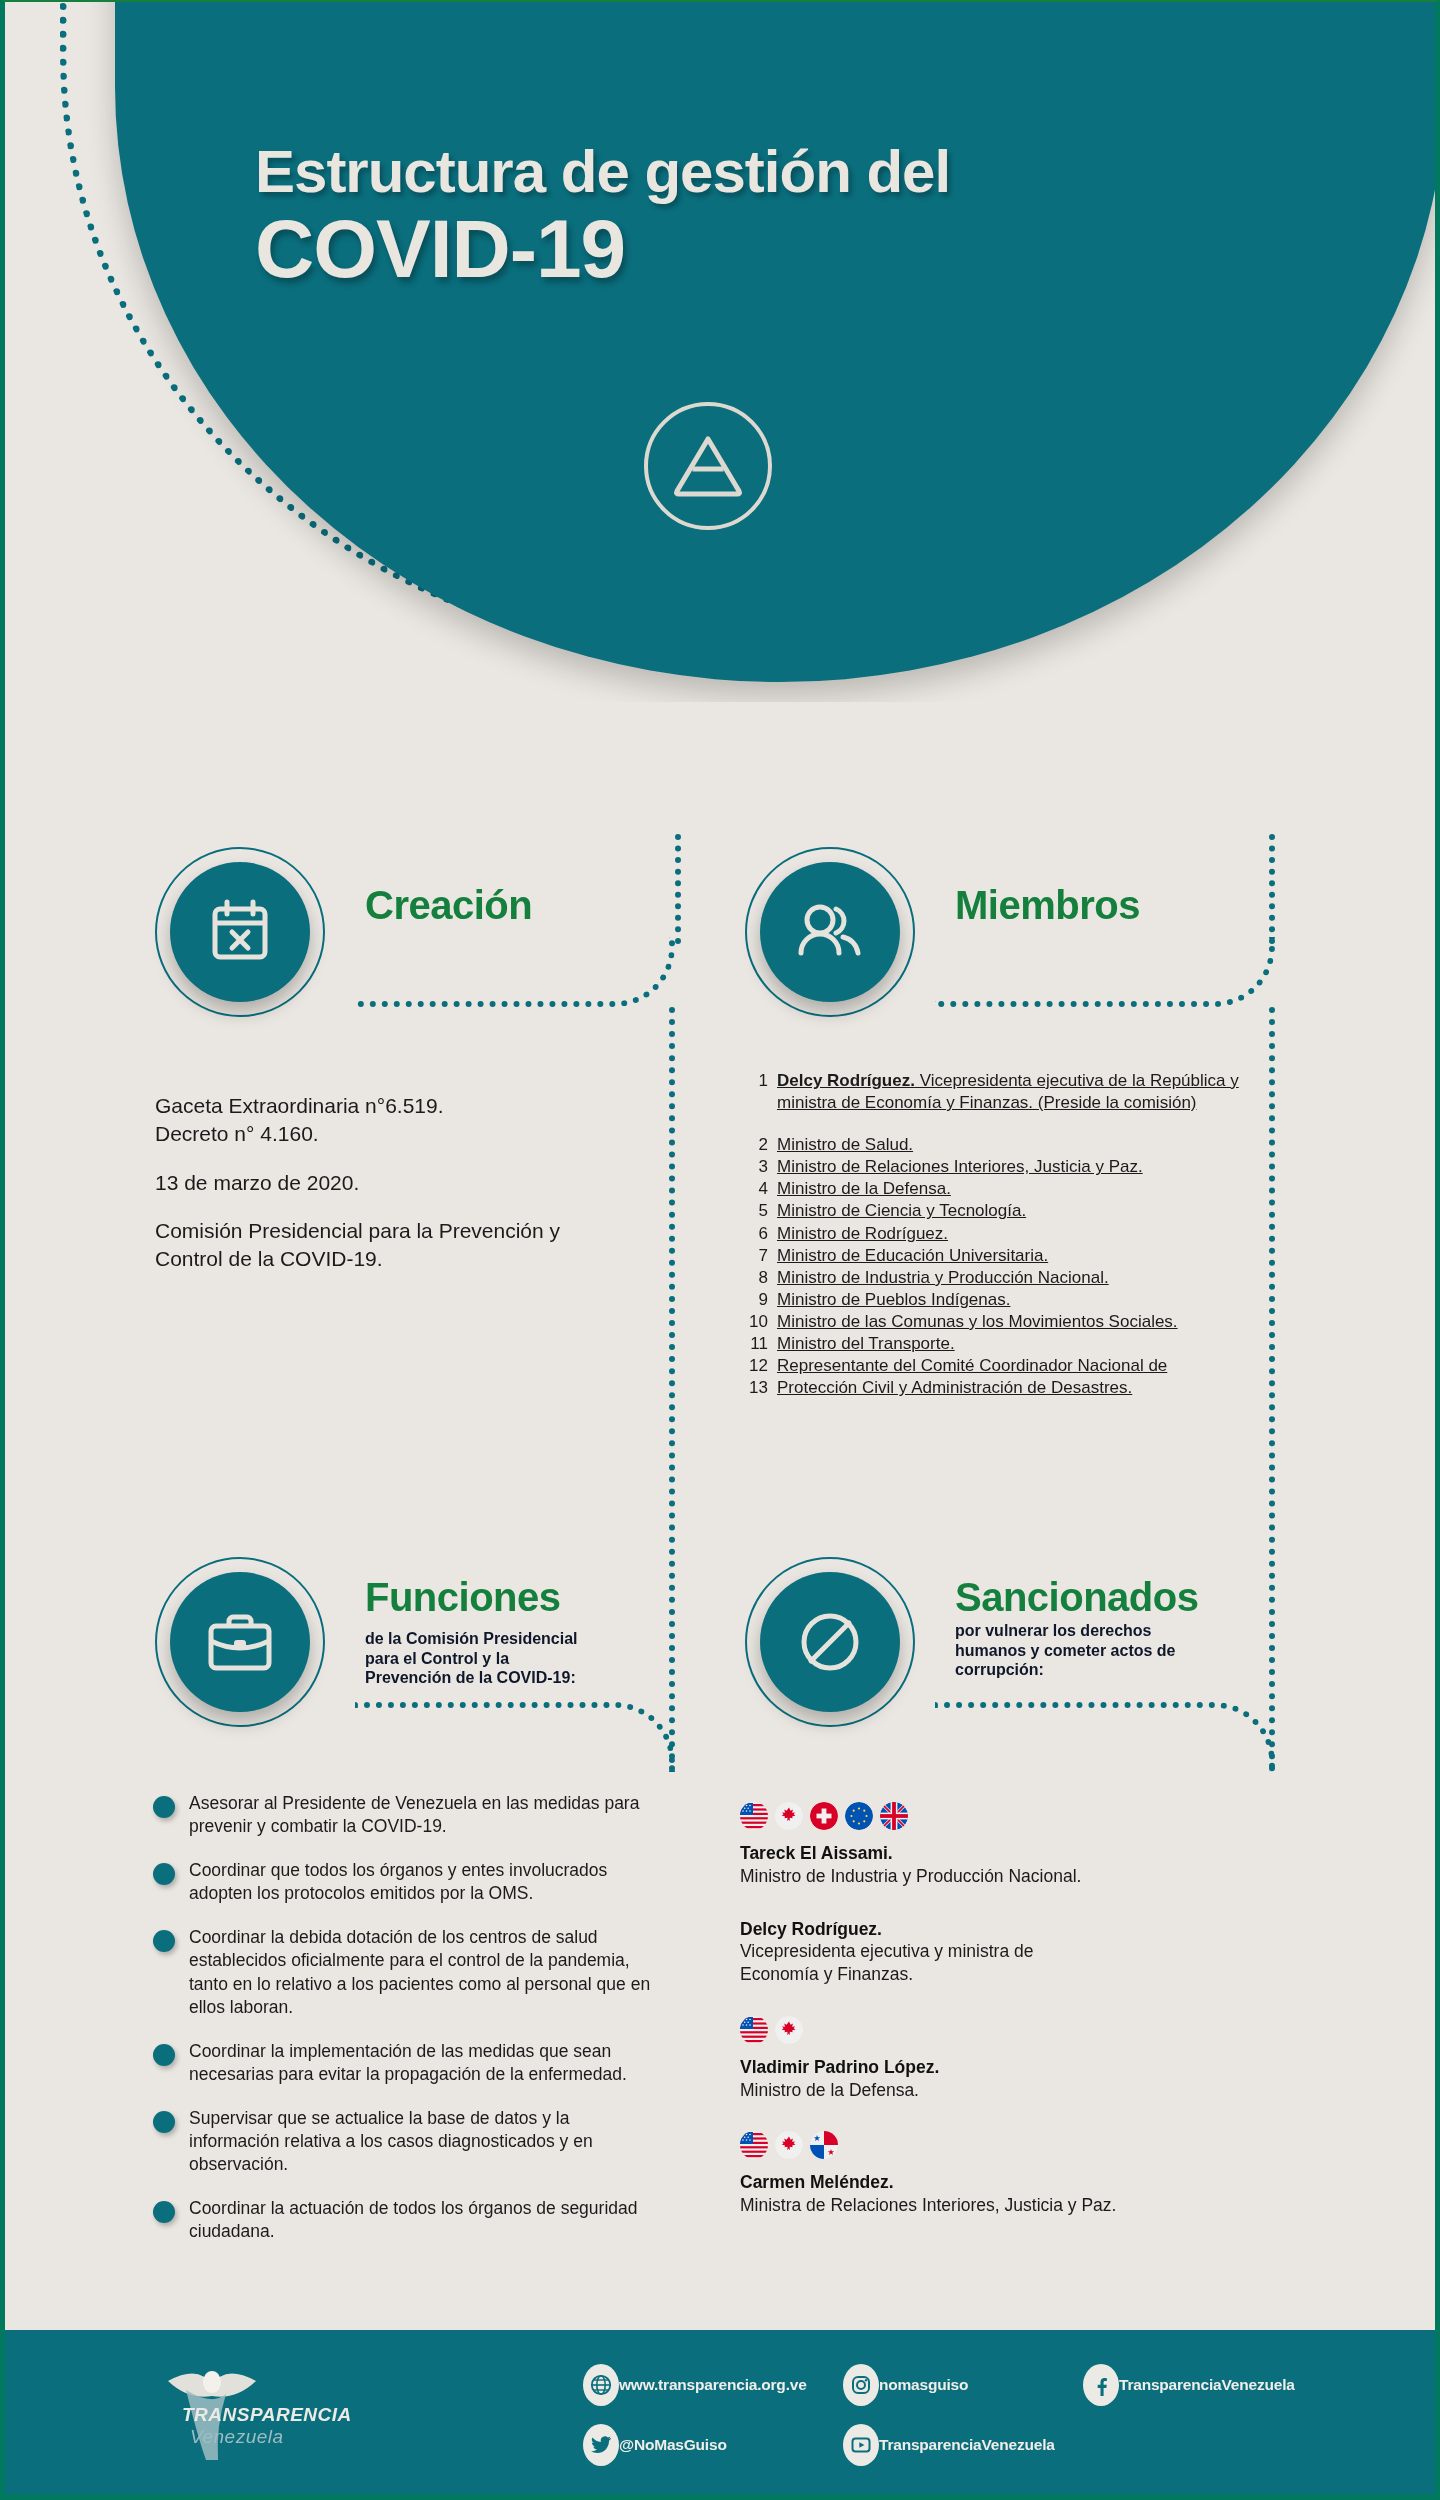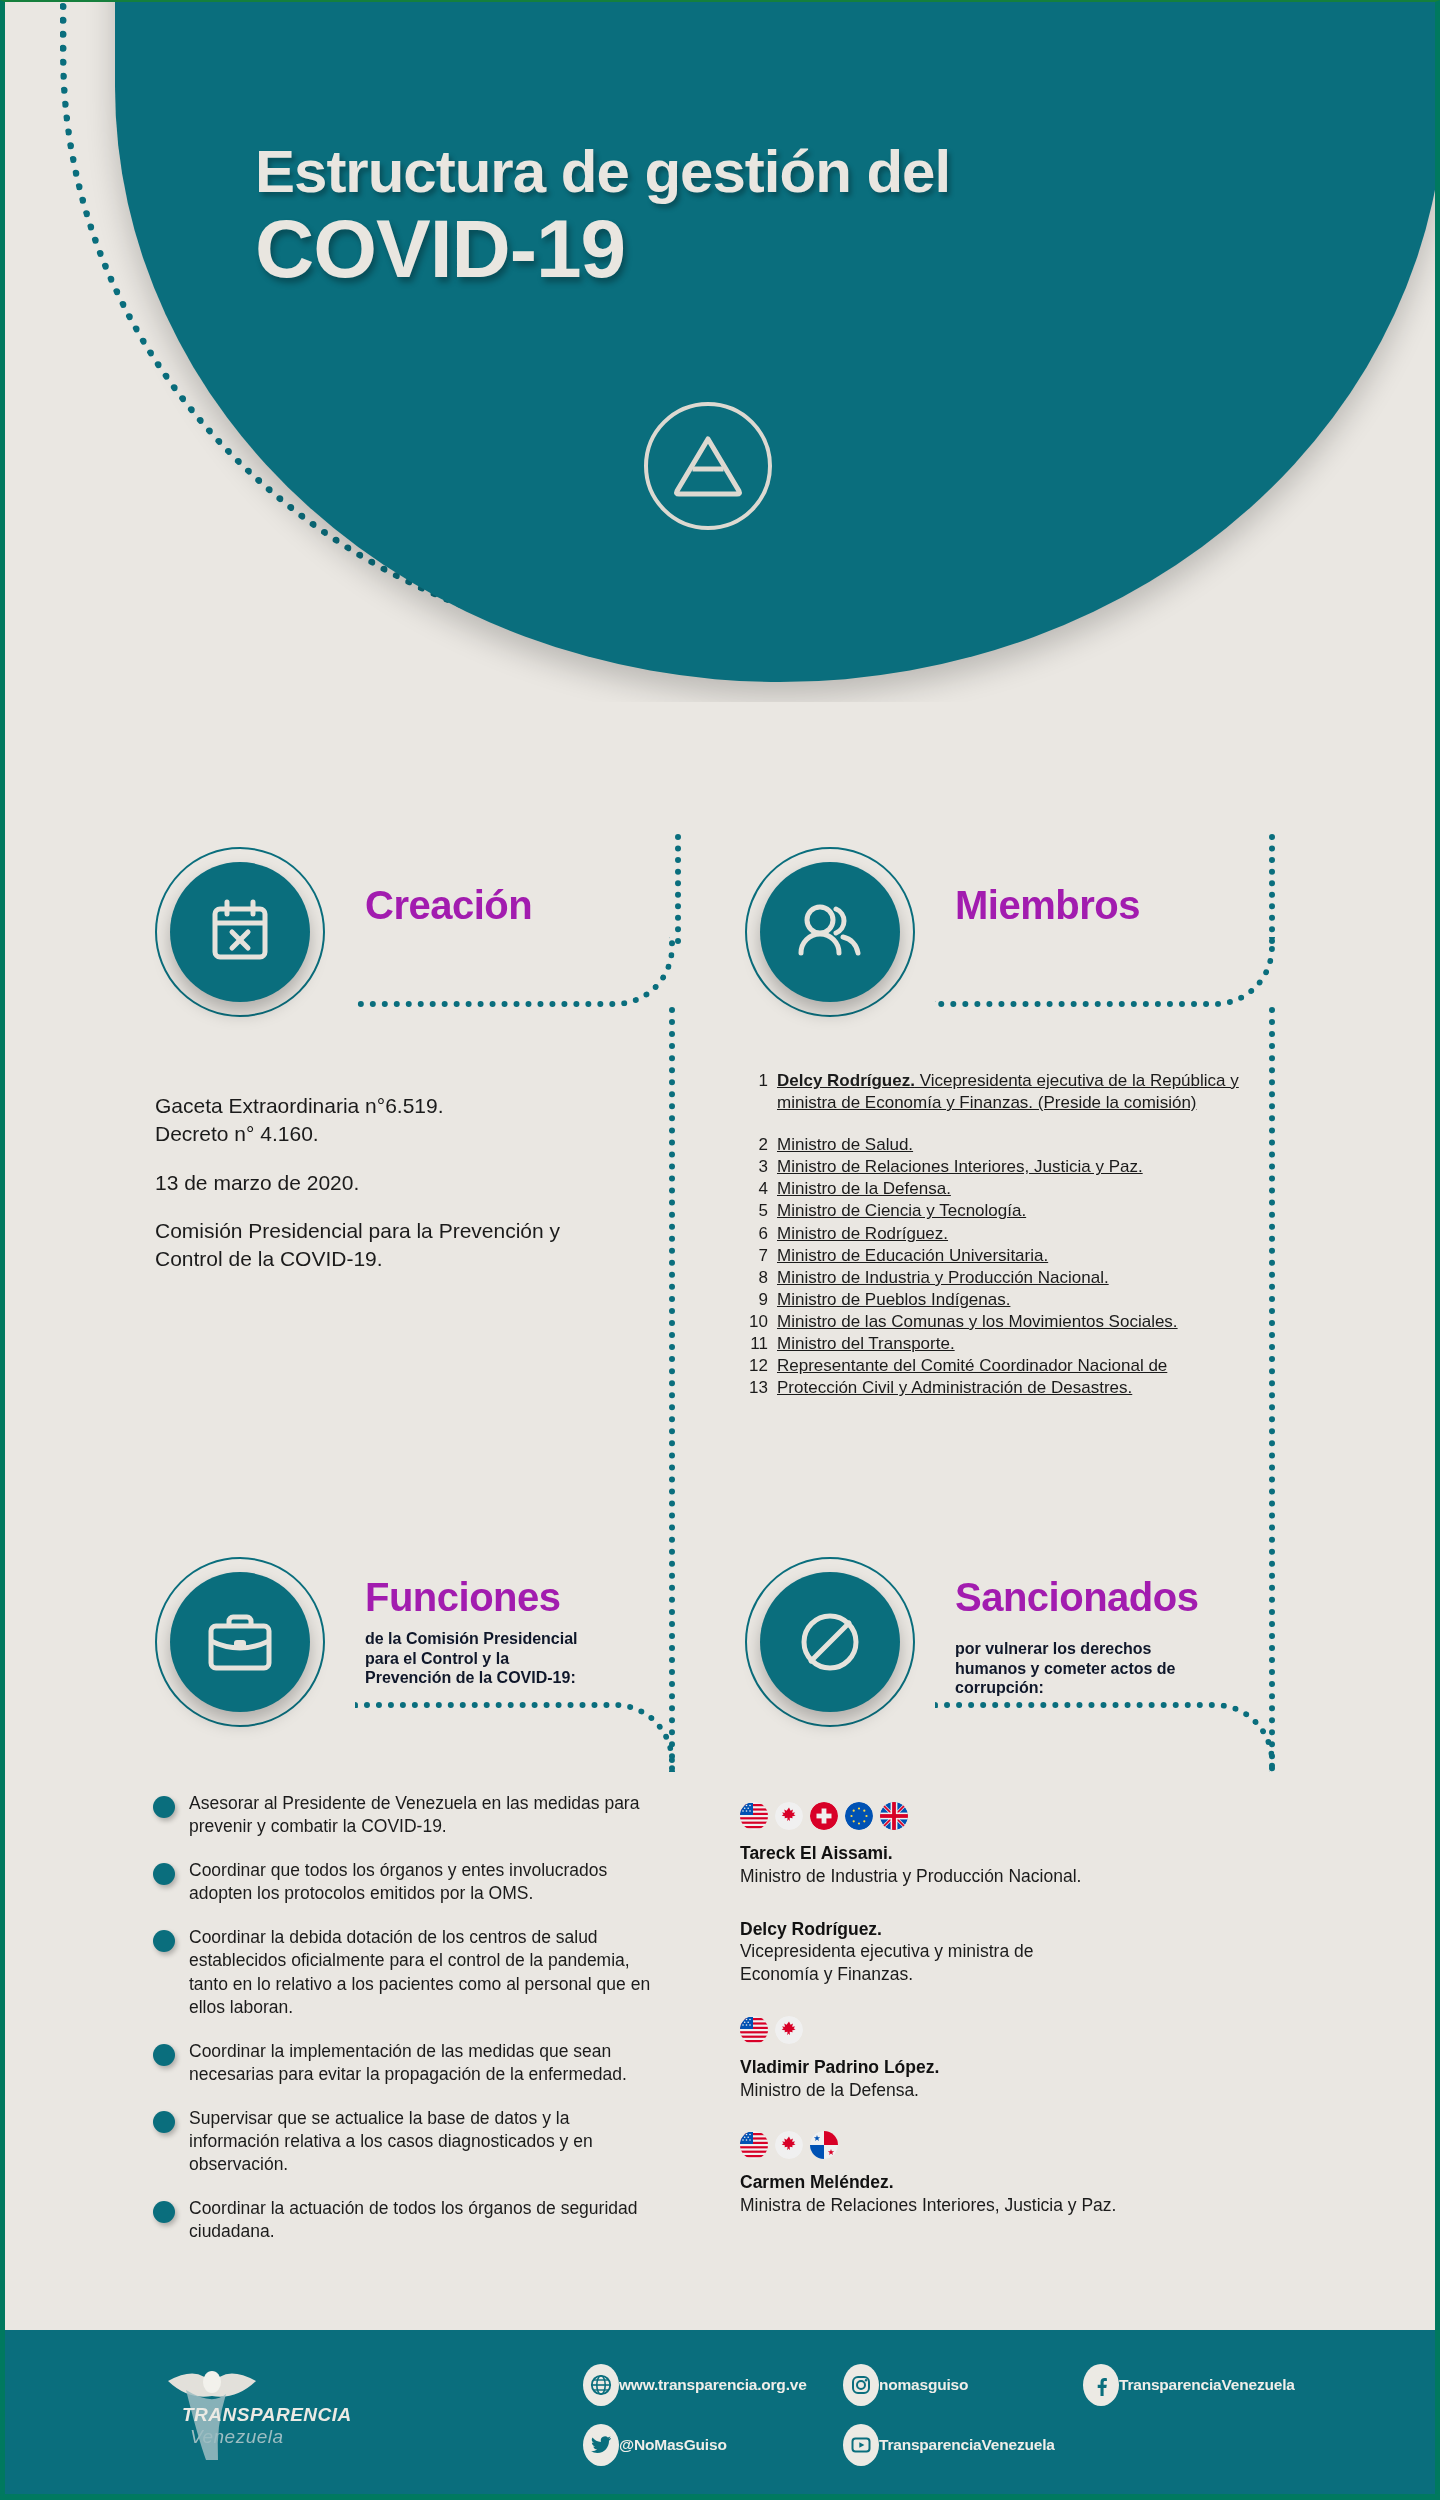--- a/index.html
+++ b/index.html
@@ -85,21 +85,21 @@
     display:flex; align-items:center; justify-content:center;
   }
   .badge-inner {
     width:140px; height:140px; border-radius:50%;
     background:#0a6e7d;
     display:flex; align-items:center; justify-content:center;
     box-shadow:0 10px 18px rgba(0,0,0,.25);
   }
   .sec-title {
     position:absolute; left:210px; top:36px;
-    font-size:40px; font-weight:bold; color:#a21caf; letter-spacing:-0.5px;
+    font-size:40px; font-weight:bold; color:#15803d; letter-spacing:-0.5px;
   }
   .sec-title.small-top { top:18px; }
   .sec-sub {
     position:absolute; left:210px; top:68px;
     font-size:16px; font-weight:bold; color:#0f172a; line-height:1.22;
     white-space:pre-line;
   }
   .conn-top {
     position:absolute;
     height:70px;
@@ -362,21 +362,21 @@
     <div class="sec-head">
       <div class="badge">
         <div class="badge-inner">
           <svg width="68" height="68" viewBox="0 0 68 68">
             <circle cx="34" cy="34" r="26" fill="none" stroke="#e6e3dc" stroke-width="5"></circle>
             <line x1="15" y1="53" x2="53" y2="15" stroke="#e6e3dc" stroke-width="5" stroke-linecap="round"></line>
           </svg>
         </div>
       </div>
       <div class="sec-title small-top">Sancionados</div>
-      <div class="sec-sub" style="top:82px;">por vulnerar los derechos
+      <div class="sec-sub" style="top:64px;">por vulnerar los derechos
 humanos y cometer actos de
 corrupción:</div>
     </div>
   </div>
 
   <div class="sanc" id="sanc-list">
       <div class="s-block">
         <div class="s-flags">
           <div class="flag"><svg width="28" height="28" viewBox="0 0 28 28">
               <circle cx="14" cy="14" r="14" fill="#f0f0f0"></circle>

